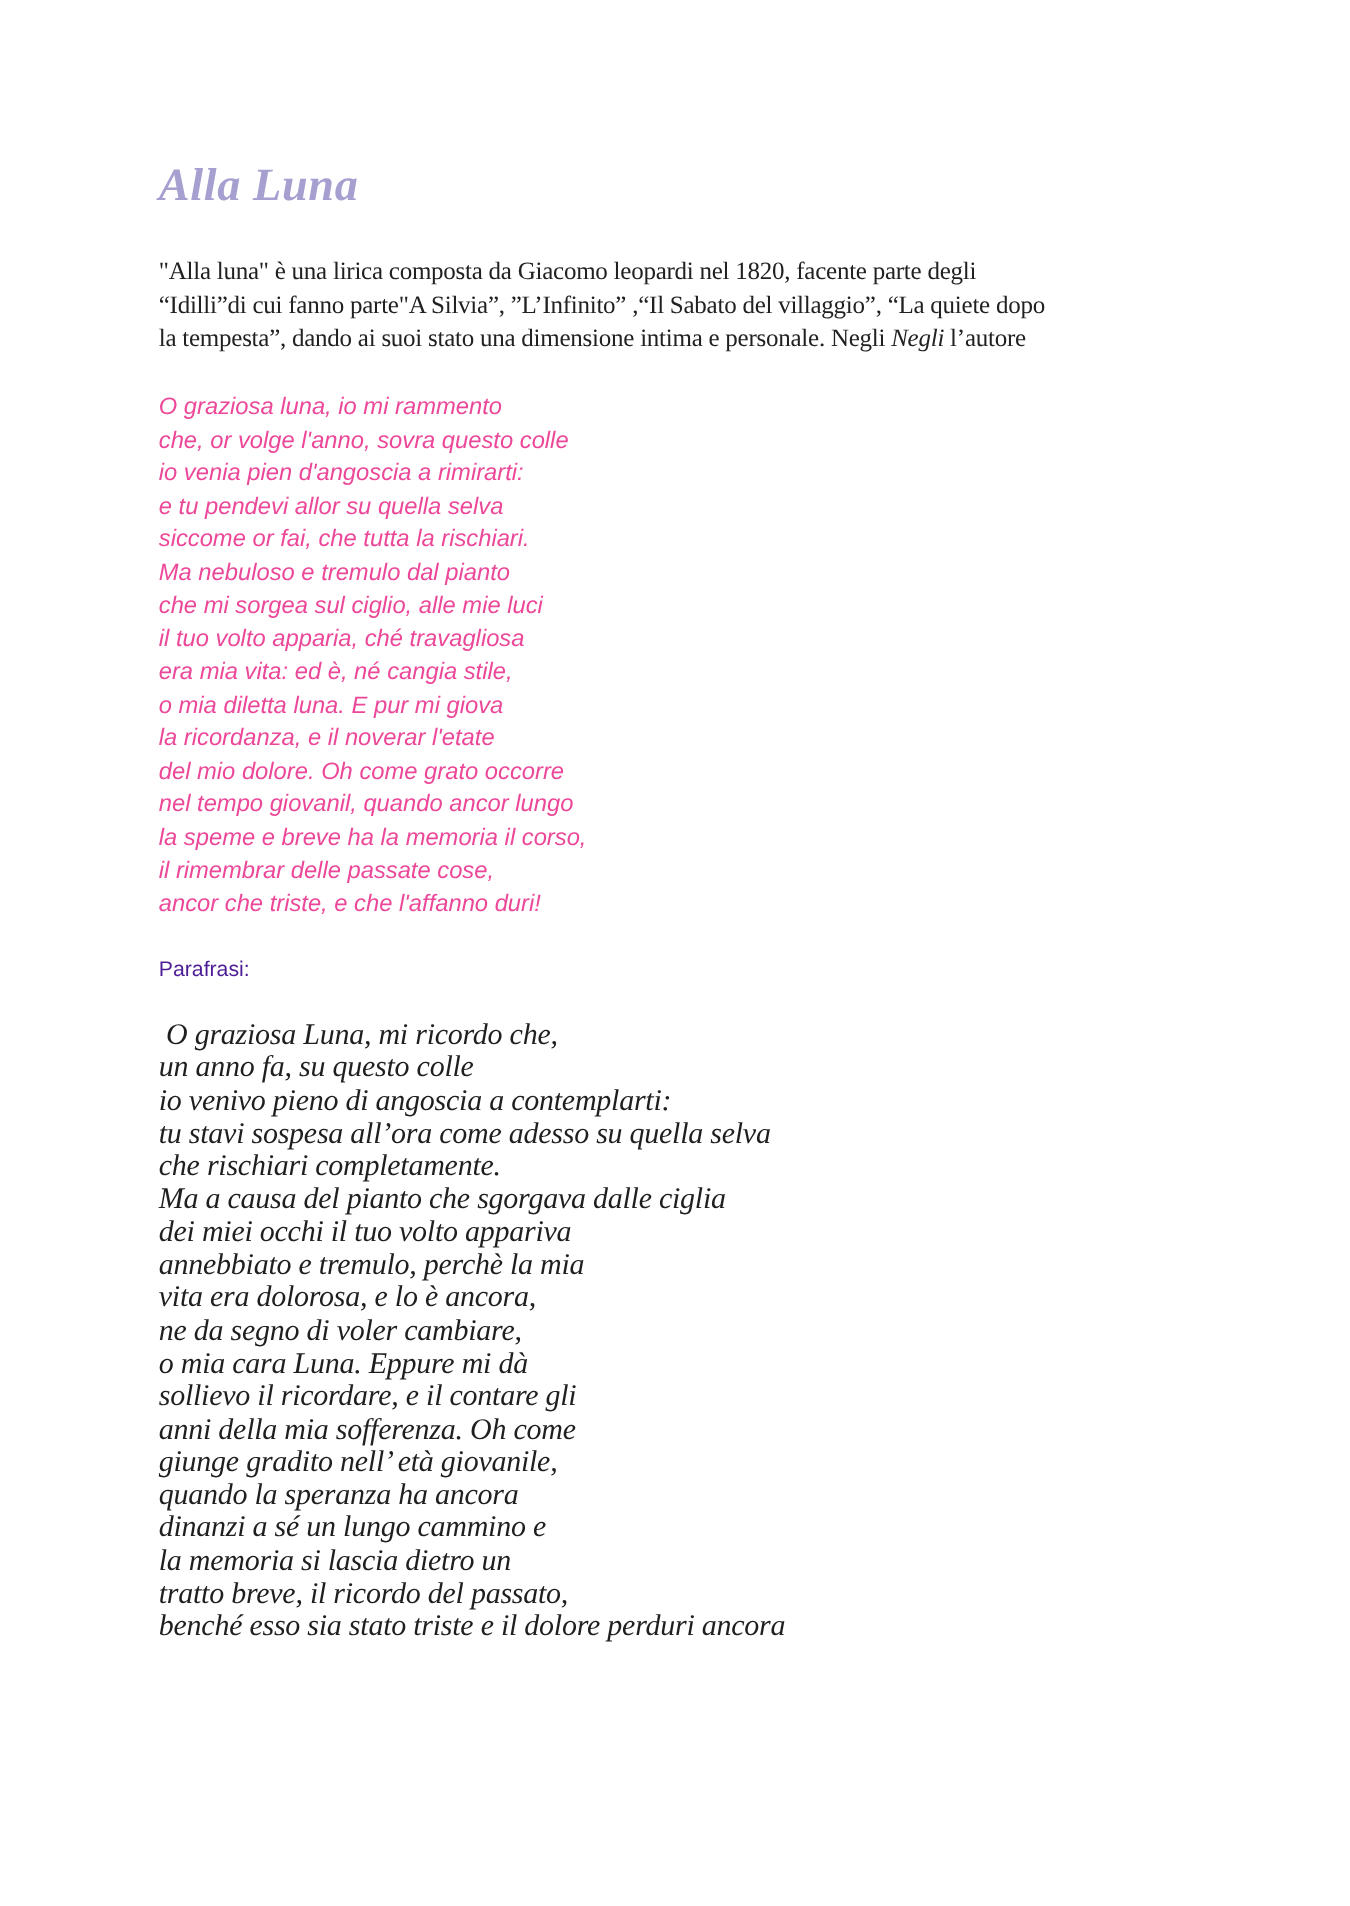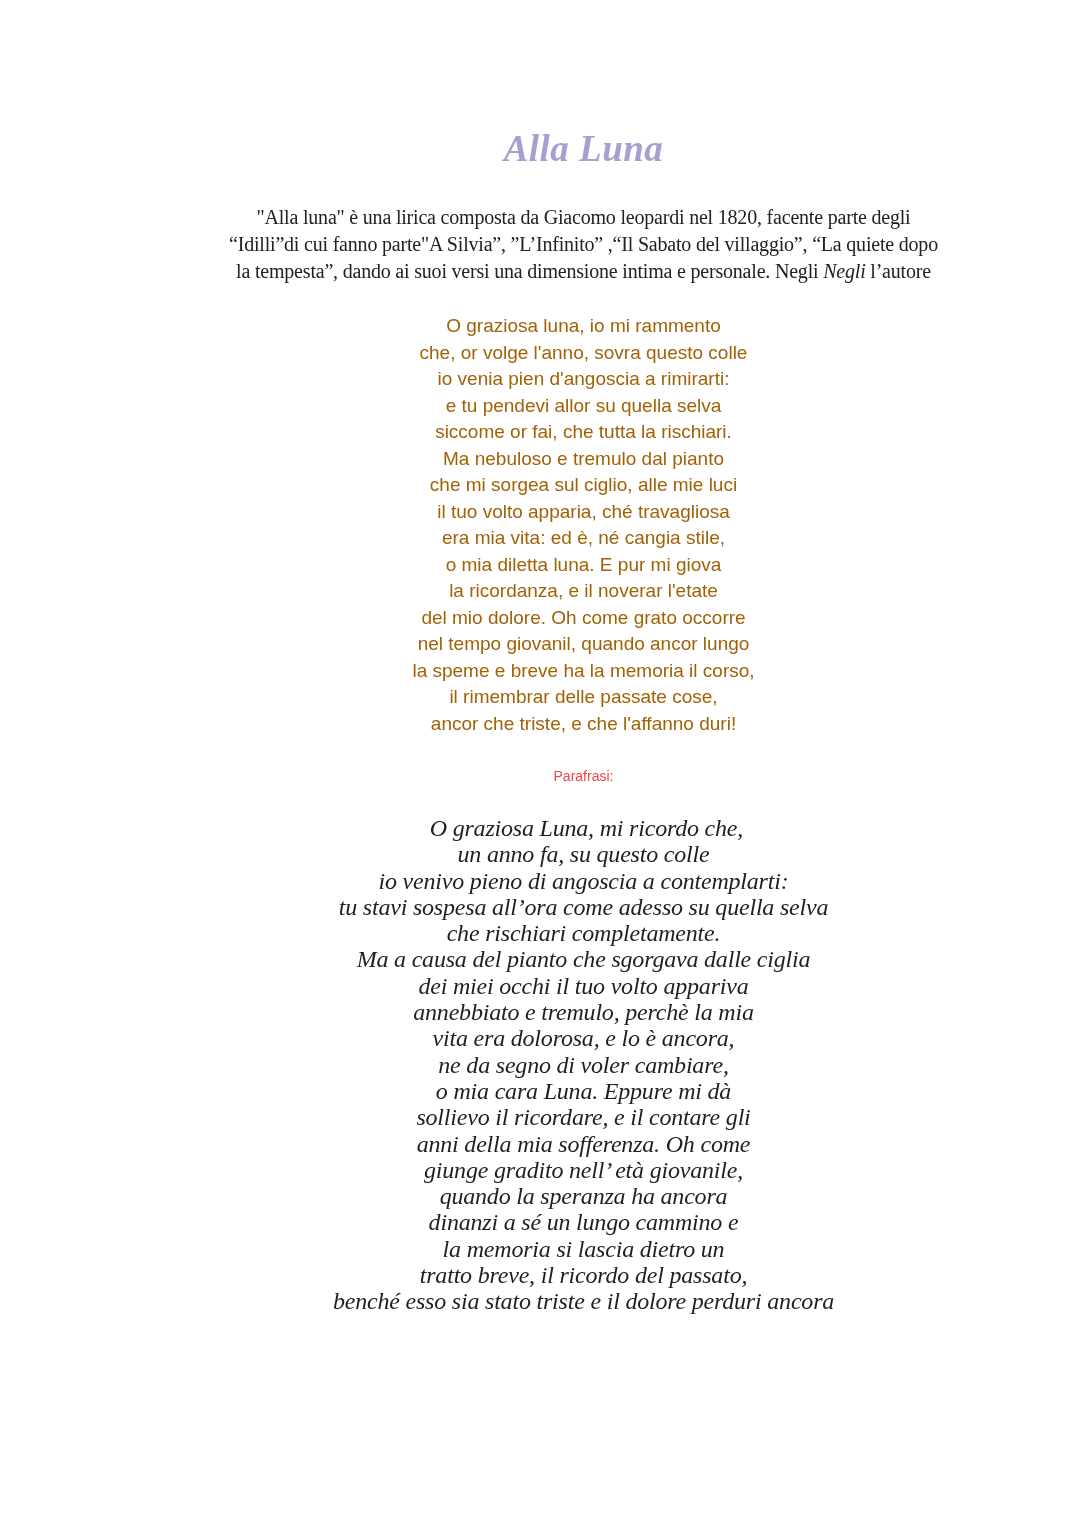--- a/index.html
+++ b/index.html
@@ -12,21 +12,20 @@
     height: 1525px;
     font-family: "Liberation Serif", serif;
     color: #202122;
     overflow: hidden;
   }
   .page {
     position: relative;
     width: 1080px;
     height: 1525px;
     background: #ffffff;
-    text-align: center;
   }
   .content {
     padding-left: 127px;
     padding-top: 126px;
     padding-right: 40px;
   }
   .doc-title {
     margin: 0;
     font-family: "Liberation Serif", serif;
     font-style: italic;
@@ -49,31 +48,32 @@
   }
   .intro .mixed-line {
     white-space: pre;
   }
   .intro .mixed-line em {
     font-style: italic;
   }
   .poem {
     margin-top: 28px;
     font-family: "Liberation Sans", sans-serif;
+    font-style: italic;
     font-size: 19px;
     line-height: 26.5px;
-    color: #a16207;
+    color: #ec4899;
     white-space: pre;
   }
   .parafrasi-label {
     margin-top: 26px;
     font-family: "Liberation Sans", sans-serif;
-    font-size: 14px;
+    font-size: 17px;
     line-height: 26px;
-    color: #ef4444;
+    color: #4c1d95;
   }
   .parafrasi {
     margin-top: 26px;
     font-family: "Liberation Serif", serif;
     font-style: italic;
     font-size: 24px;
     line-height: 26.3px;
     color: #1f1f1f;
     white-space: pre;
     letter-spacing: -0.2px;
@@ -83,21 +83,21 @@
 <body>
 
 <div class="page">
   <div class="content">
 
     <h1 class="doc-title">Alla Luna</h1>
 
     <div class="intro">
       <div class="pre-block">"Alla luna" è una lirica composta da Giacomo leopardi nel 1820, facente parte degli
 “Idilli”di cui fanno parte"A Silvia”, ”L’Infinito” ,“Il Sabato del villaggio”, “La quiete dopo</div>
-      <div class="mixed-line"><span>la tempesta”, dando ai suoi versi una dimensione intima e personale. Negli </span><em>Negli</em><span> l’autore</span></div>
+      <div class="mixed-line"><span>la tempesta”, dando ai suoi stato una dimensione intima e personale. Negli </span><em>Negli</em><span> l’autore</span></div>
     </div>
 
     <div class="poem">O graziosa luna, io mi rammento
 che, or volge l'anno, sovra questo colle
 io venia pien d'angoscia a rimirarti:
 e tu pendevi allor su quella selva
 siccome or fai, che tutta la rischiari.
 Ma nebuloso e tremulo dal pianto
 che mi sorgea sul ciglio, alle mie luci
 il tuo volto apparia, ché travagliosa

